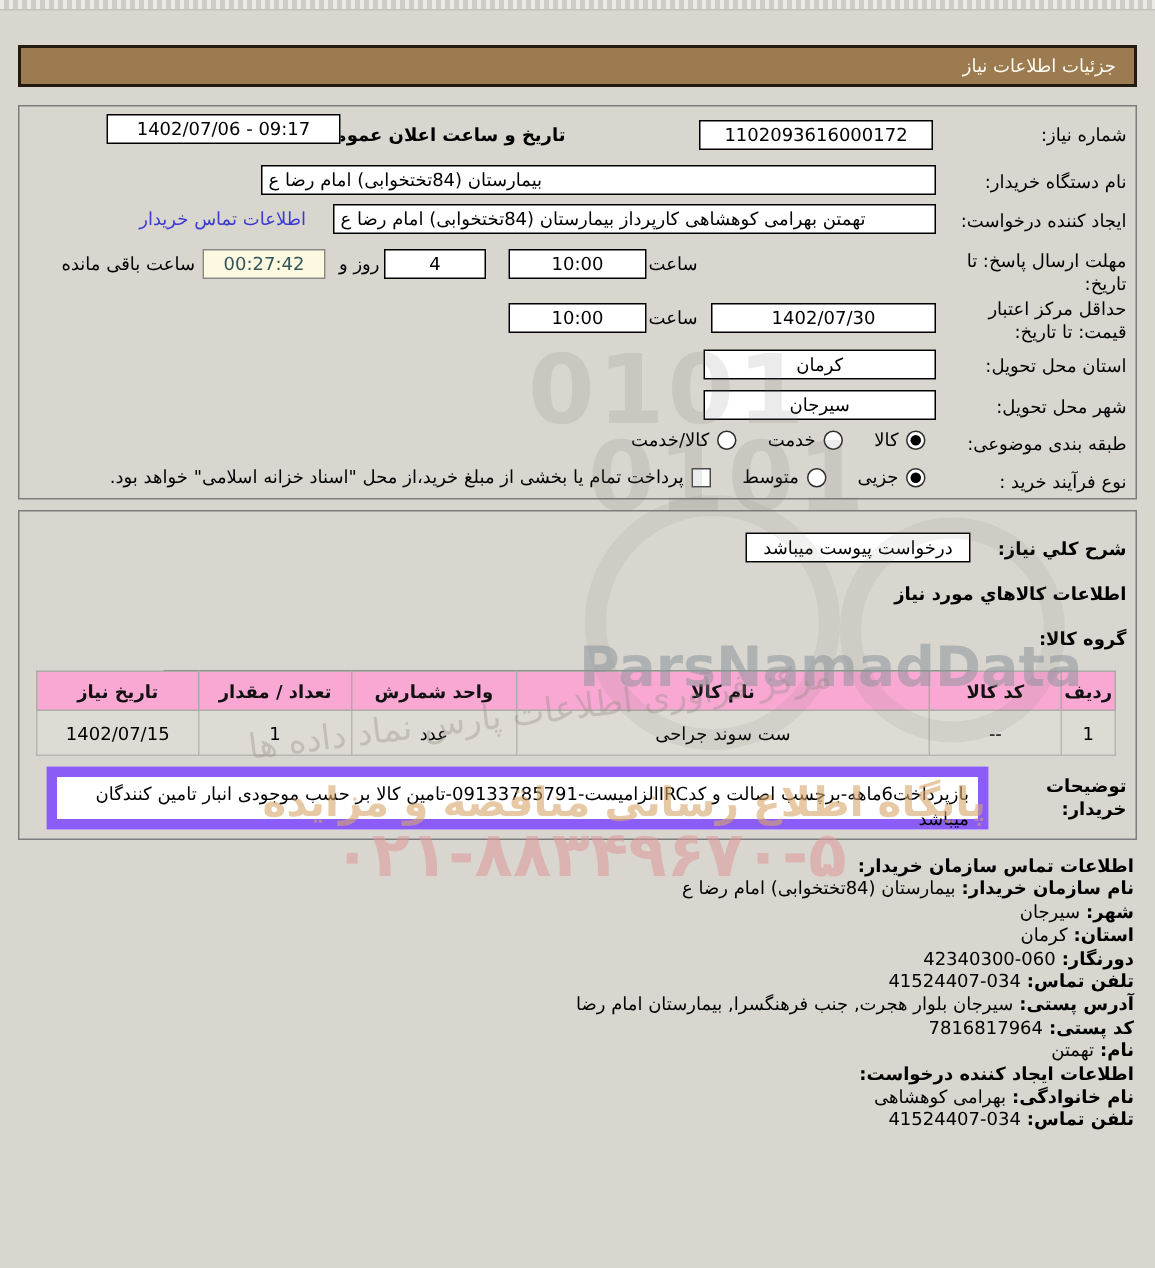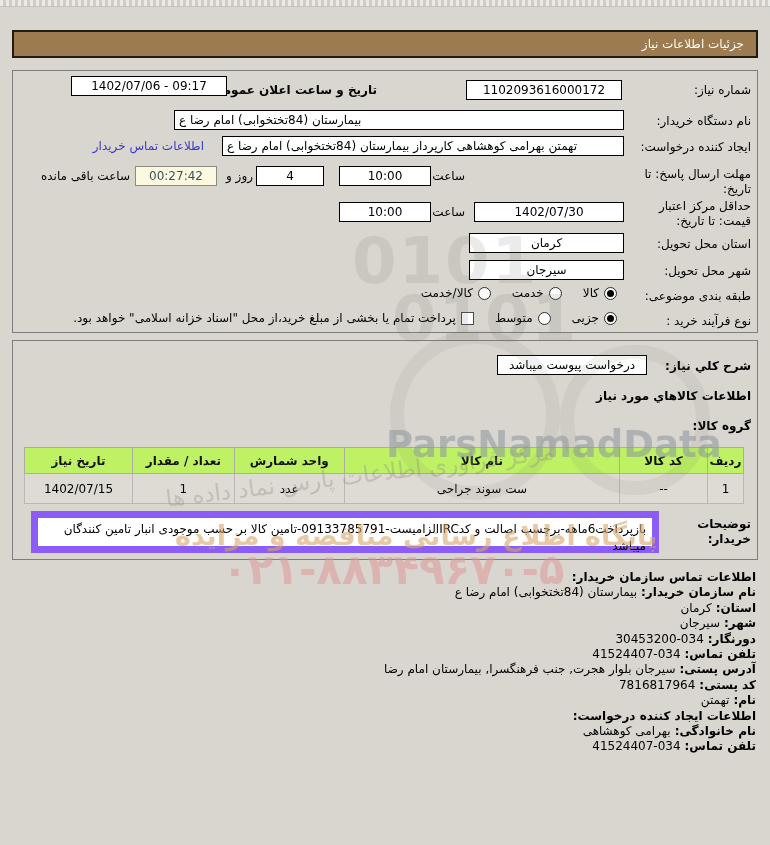--- a/index.html
+++ b/index.html
@@ -47,21 +47,21 @@
   .radio.checked::after {
     content:""; position:absolute; top:2px; left:2px; width:7px; height:7px;
     background:#000; border-radius:50%;
   }
   .checkbox { width:13px; height:13px; border:1px solid #4a4a4a; background:#fff; flex:none; }
   table.items {
     position:absolute; top:106px; right:13px; width:720px;
     border-collapse:collapse; border:1px solid #8f8f8f; font-size:12px;
   }
   table.items th {
-    background:#bef264; border:1px solid #aeaca6; height:26px;
+    background:#f9a8d4; border:1px solid #aeaca6; height:26px;
     font-weight:bold; text-align:center; color:#111;
   }
   table.items td {
     background:#dedbd4; border:1px solid #b9b7b1; height:30px; text-align:center;
   }
   .notes-box {
     position:absolute; top:170px; right:98px; width:628px; height:42px;
     background:#fff; border:7px solid #8b5cf6; padding:3px 6px;
     line-height:17px; text-align:right; font-size:12px;
   }
@@ -192,23 +192,23 @@
     </tbody>
   </table>
 
   <span class="lbl wrap b" style="top:176px; right:6px; width:86px;">توضیحات خریدار:</span>
   <div class="notes-box">بازپرداخت6ماهه-برچسب اصالت و کدIRCالزامیست-09133785791-تامین کالا بر حسب موجودی انبار تامین کنندگان میباشد</div>
 </div>
 
 <div class="contact">
   <div class="cline"><b>اطلاعات تماس سازمان خریدار:</b></div>
   <div class="cline"><b>نام سازمان خریدار:</b><span>بیمارستان (84تختخوابی) امام رضا ع</span></div>
+  <div class="cline"><b>شهر:</b><span>سیرجان</span></div>
   <div class="cline"><b>استان:</b><span>کرمان</span></div>
-  <div class="cline"><b>شهر:</b><span>سیرجان</span></div>
-  <div class="cline"><b>دورنگار:</b><span class="num">30453200-034</span></div>
+  <div class="cline"><b>دورنگار:</b><span class="num">42340300-060</span></div>
   <div class="cline"><b>تلفن تماس:</b><span class="num">41524407-034</span></div>
   <div class="cline"><b>آدرس پستی:</b><span>سیرجان بلوار هجرت, جنب فرهنگسرا, بیمارستان امام رضا</span></div>
   <div class="cline"><b>کد پستی:</b><span class="num">7816817964</span></div>
   <div class="cline"><b>نام:</b><span>تهمتن</span></div>
   <div class="cline"><b>اطلاعات ایجاد کننده درخواست:</b></div>
   <div class="cline"><b>نام خانوادگی:</b><span>بهرامی کوهشاهی</span></div>
   <div class="cline"><b>تلفن تماس:</b><span class="num">41524407-034</span></div>
 </div>
 
 <div class="wm wm-101">

